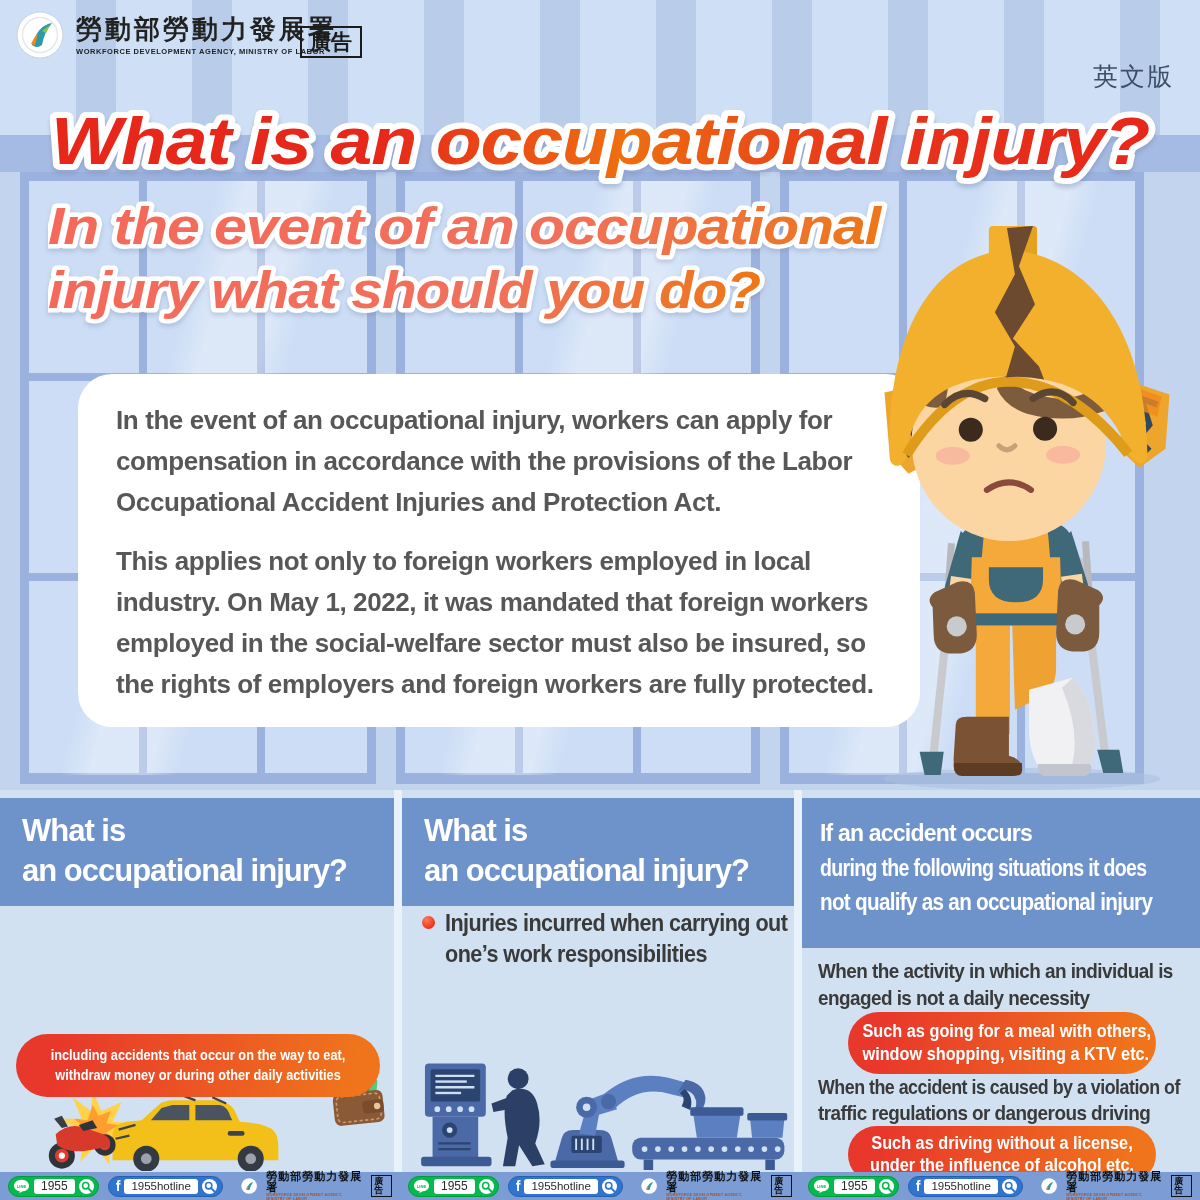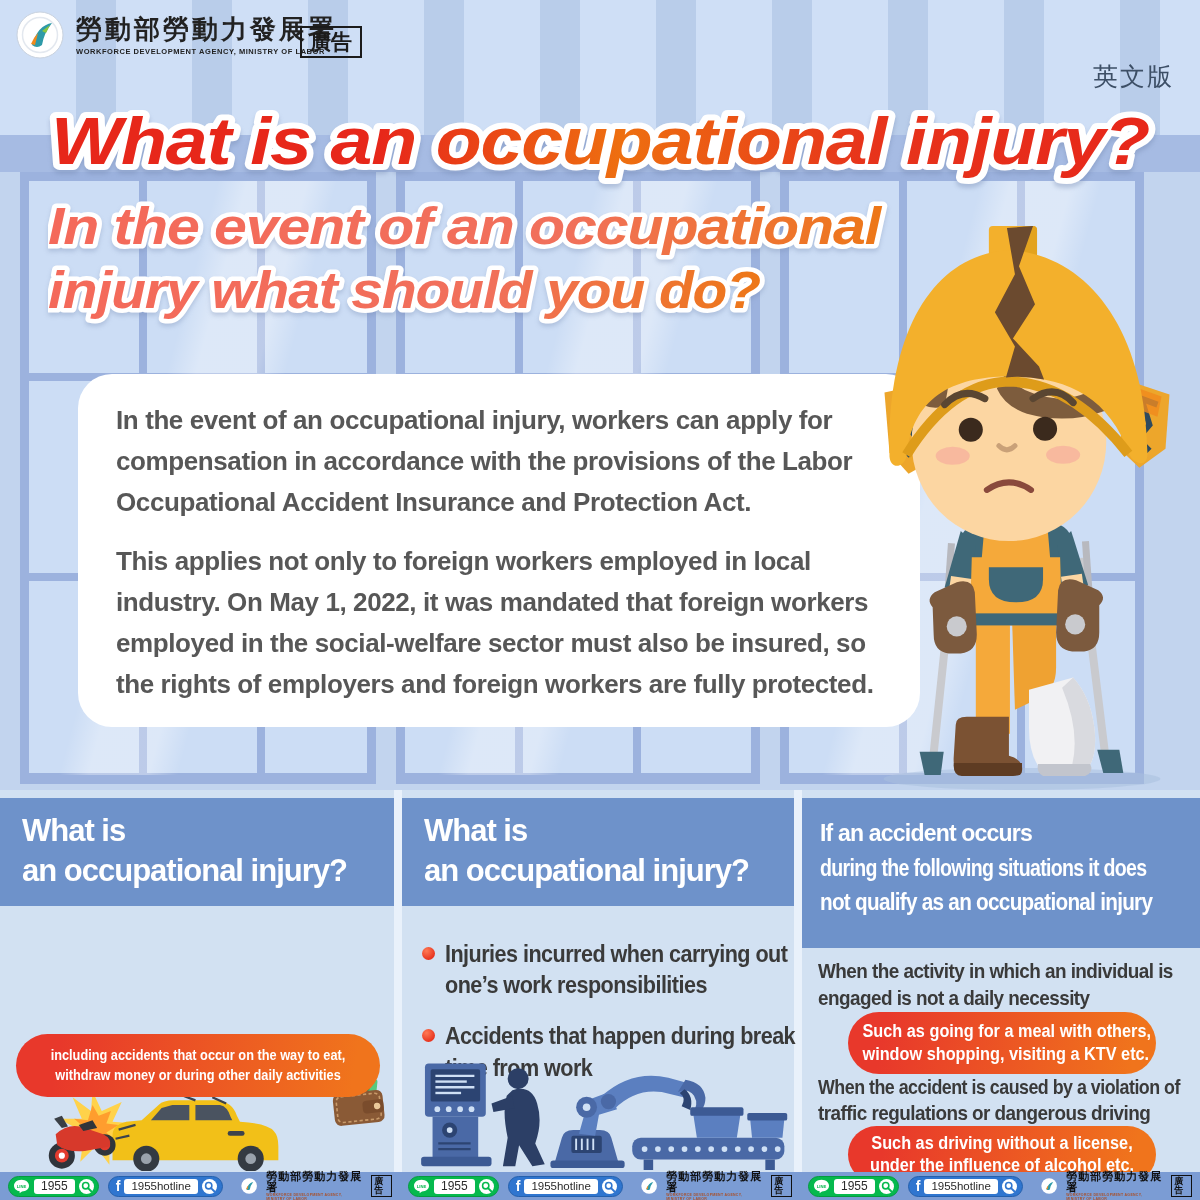--- a/index.html
+++ b/index.html
@@ -134,21 +134,21 @@
         <stop offset="0" stop-color="#f4695a"></stop>
           <stop offset="0.62" stop-color="#f1705b"></stop>
         <stop offset="1" stop-color="#ed7717"></stop>
       </linearGradient>
     </defs>
     <text x="0" y="46" textLength="832" lengthAdjust="spacingAndGlyphs">In the event of an occupational</text>
     <text x="0" y="110" textLength="712" lengthAdjust="spacingAndGlyphs">injury what should you do?</text>
   </svg>
 
   <div class="card">
-    <p>In the event of an occupational injury, workers can apply for compensation in accordance with the provisions of the Labor Occupational Accident Insurance and Protection Act.</p>
+    <p>In the event of an occupational injury, workers can apply for compensation in accordance with the provisions of the Labor Occupational Accident Injuries and Protection Act.</p>
     <p>This applies not only to foreign workers employed in local industry. On May 1, 2022, it was mandated that foreign workers employed in the social-welfare sector must also be insured, so the rights of employers and foreign workers are fully protected.</p>
   </div>
 
   <svg class="worker" viewBox="0 0 344 566">
     <ellipse cx="165" cy="551" rx="138" ry="11" fill="#aabfde" opacity="0.55"></ellipse>
 
     <rect x="119" y="388" width="34" height="118" fill="#f5a93a"></rect>
     <path d="M155,388 L199,388 L199,440 Q199,462 183,470 L158,482 Z" fill="#efa232"></path>
 
     <path d="M99,497 Q99,489 110,489 L152,489 L152,528 Q167,532 165,543 L104,543 Q96,543 97,529 Z" fill="#7b5233"></path>
@@ -255,33 +255,26 @@
         <rect x="40" y="28" width="26" height="16" rx="5" fill="#7a4c2c"></rect>
         <circle cx="58" cy="36" r="4" fill="#e9c89a"></circle>
       </svg>
     </div>
 
     <div class="col" style="left:402px;width:392px">
       <div class="band band-2l">
         <span class="band-line">What is</span>
         <span class="band-line">an occupational injury?</span>
       </div>
-      <div class="colbody" style="top:148px;left:20px;">
+      <div class="colbody" style="top:117px;left:20px;">
         <div class="bullet-row">
           <span class="bullet-dot"></span>
           <span class="btext">
             <span class="nline sq90">Injuries incurred when carrying out</span>
             <span class="nline sq90">one’s work responsibilities</span>
-          </span>
-        </div>
-        <div class="bullet-row">
-          <span class="bullet-dot"></span>
-          <span class="btext">
-            <span class="nline sq90">Accidents that happen during break</span>
-            <span class="nline sq90">time from work</span>
           </span>
         </div>
       </div>
       <svg class="factory" width="388" height="116" viewBox="0 0 392 122">
         <rect x="14" y="10" width="64" height="56" rx="4" fill="#4a69a6"></rect>
         <rect x="20" y="16" width="52" height="34" rx="2" fill="#2c4472"></rect>
         <g stroke="#cfe0f5" stroke-width="2.5">
           <line x1="25" y1="23" x2="66" y2="23"></line>
             <line x1="25" y1="29" x2="58" y2="29"></line>
           <line x1="25" y1="35" x2="66" y2="35"></line>

